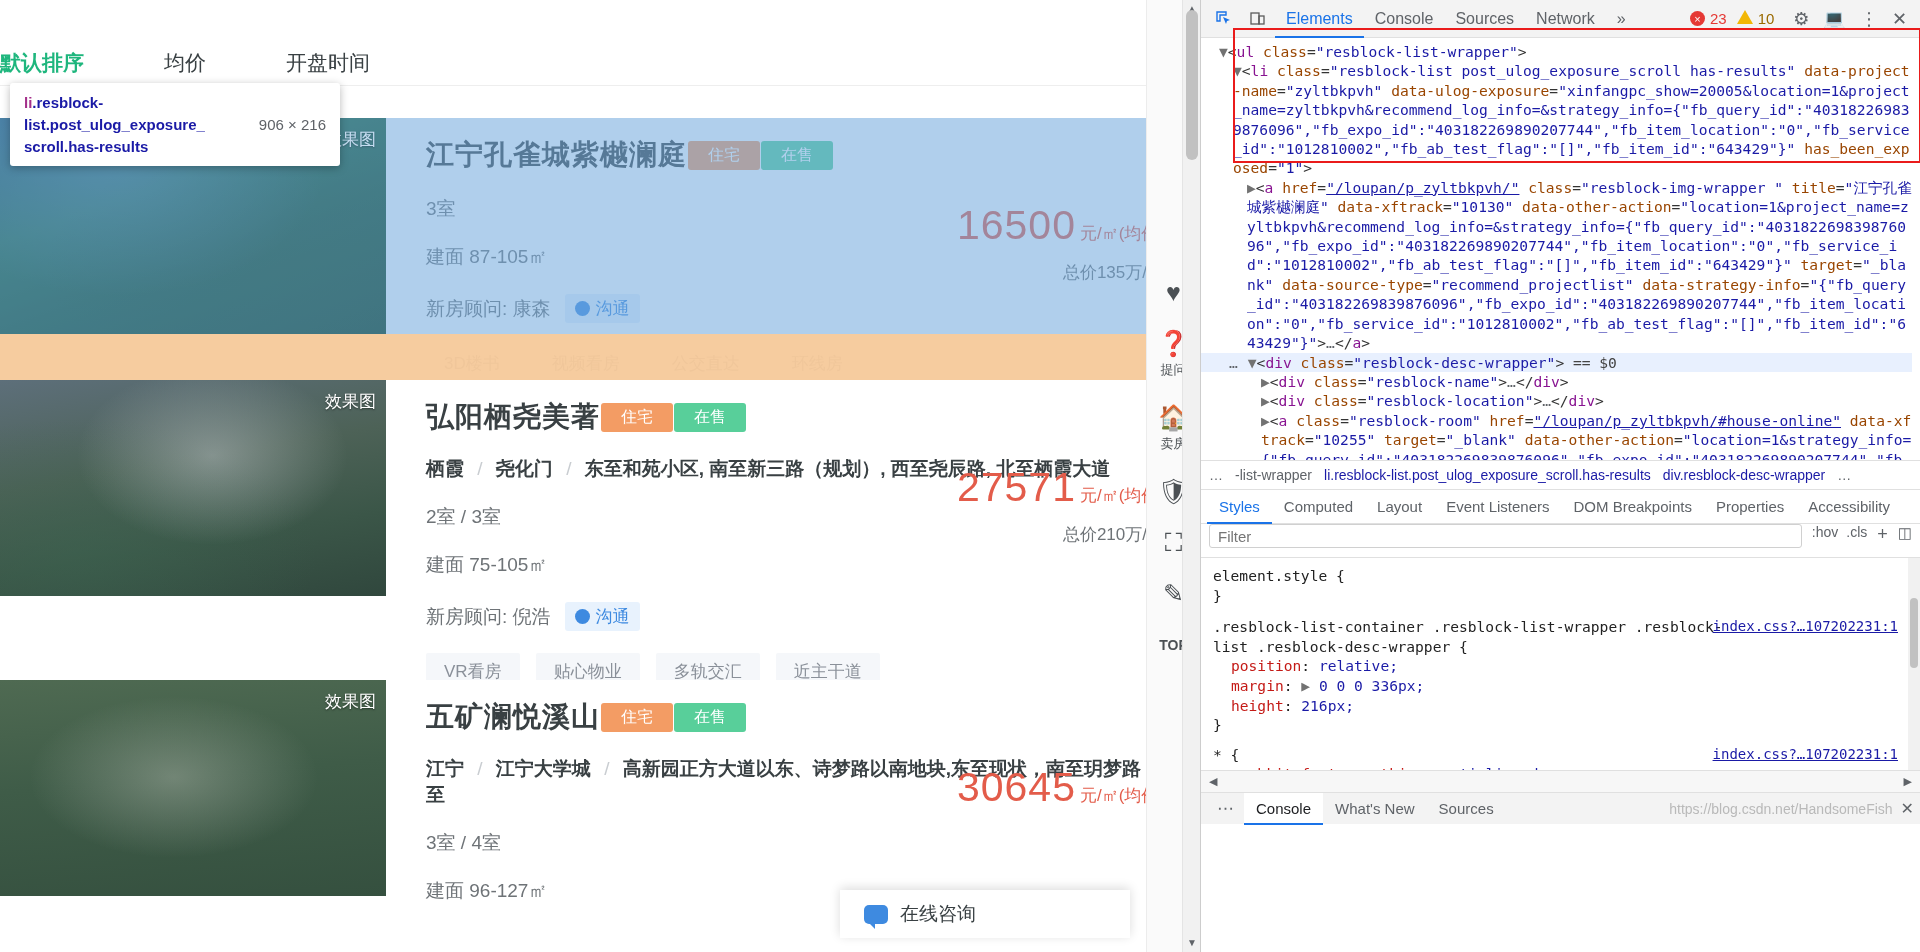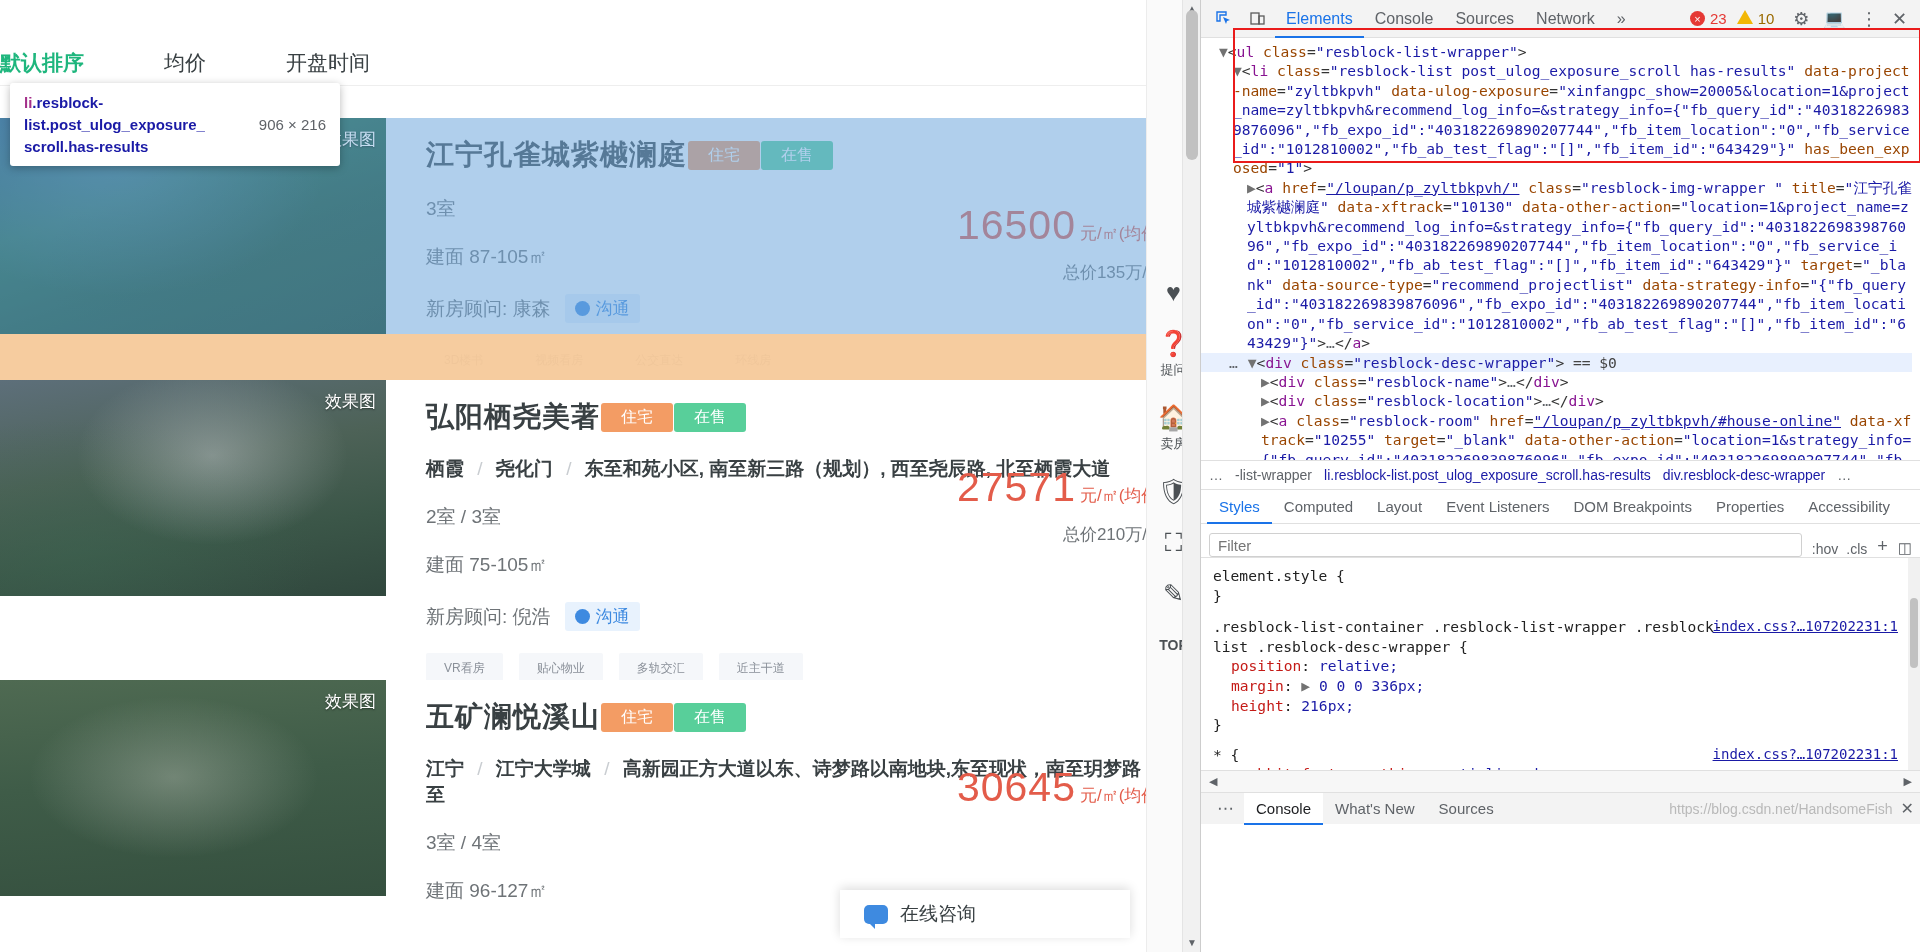--- a/index.html
+++ b/index.html
@@ -55,21 +55,21 @@
   .chatbtn{
     margin-left:14px; background:#e8f2fd; color:#3e8ae0; font-size:17px;
     padding:3px 10px; border-radius:3px; display:flex; align-items:center;
   }
   .chatbtn .dot{
     width:15px; height:15px; border-radius:50%; background:#3e8ae0; margin-right:6px;
     display:inline-block;
   }
   .feats{ margin-top:22px; display:flex; }
   .feat{
-    background:#f5f7fa; color:#8a9099; font-size:12px; padding:7px 18px; margin-right:16px;
+    background:#f5f7fa; color:#8a9099; font-size:17px; padding:7px 18px; margin-right:16px;
     border-radius:2px;
   }
   .price{
     position:absolute; right:18px; top:84px; text-align:right; white-space:nowrap;
   }
   .price .num{ font-size:41px; color:#e35c4a; font-weight:normal; letter-spacing:1px; }
   .price .unit{ font-size:17px; color:#e35c4a; margin-left:4px; }
   .price .total{ font-size:17px; color:#6e7377; margin-top:12px; }
 
   
@@ -191,21 +191,21 @@
   .crumbs .cb.cur{ color:#1a1aa6; }
 
   .styles-tabs{
     height:34px; display:flex; align-items:center; border-bottom:1px solid #e0e0e0;
     padding-left:6px; background:#fff;
   }
   .styles-tabs .st{ font-size:15px; color:#5f6368; padding:0 12px; height:34px; line-height:34px; }
   .styles-tabs .st.active{ color:#1a73e8; box-shadow:inset 0 -2px 0 #1a73e8; }
 
   .filter-row{
-    height:34px; display:flex; align-items:flex-end; padding:0 8px; border-bottom:1px solid #e0e0e0;
+    height:34px; display:flex; align-items:flex-start; padding:0 8px; border-bottom:1px solid #e0e0e0;
   }
   .filter-row input{
     flex:1; height:24px; border:1px solid #d0d0d0; border-radius:3px; padding:0 8px;
     font-size:15px; color:#5f6368; font-family:"Liberation Sans", sans-serif;
   }
   .filter-row .hv{ font-size:14px; color:#5f6368; margin-left:10px; }
   .filter-row .cls{ font-size:14px; color:#5f6368; margin-left:8px; }
   .filter-row .plus{ font-size:18px; color:#5f6368; margin-left:10px; }
   .filter-row .sq{ font-size:15px; color:#5f6368; margin-left:10px; }
 

